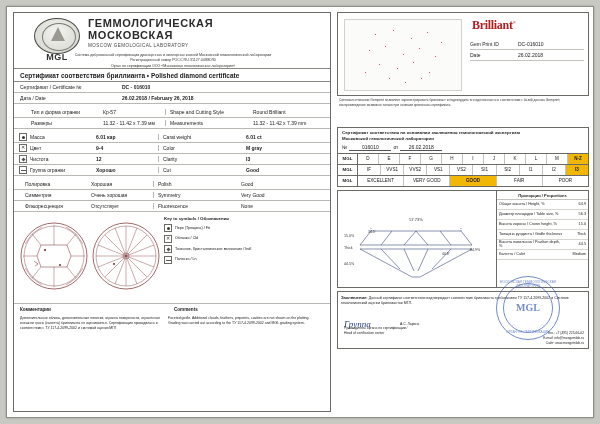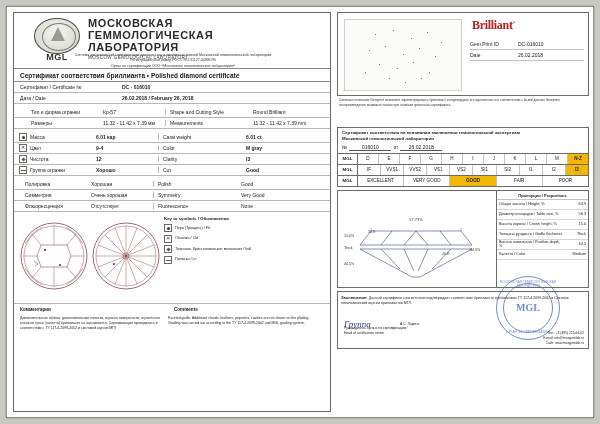--- a/index.html
+++ b/index.html
@@ -185,23 +185,22 @@
   <div class="left">
 
     <div class="hdr">
       <div class="mgl-logo">
         <div class="oval">
             <div class="tri"></div>
           </div>
         <div class="mgl-text">MGL</div>
       </div>
       <div class="hdr-titles">
+        <div class="hdr-t1">ГЕММОЛОГИЧЕСКАЯ</div>
         <div class="hdr-t1">МОСКОВСКАЯ</div>
-        <div class="hdr-t1">ГЕММОЛОГИЧЕСКАЯ</div>
-        <div class="hdr-t2">ЛАБОРАТОРИЯ</div>
         <div class="hdr-t3">MOSCOW GEMOLOGICAL LABORATORY</div>
       </div>
       <div class="hdr-small">
         <div>Система добровольной сертификации драгоценных и ювелирных камней Московской геммологической лаборатории</div>
         <div>Регистрационный номер РОСС RU.З1127.04ЖЮЛ0</div>
         <div>Орган по сертификации ООО «Московская гемологическая лаборатория»</div>
       </div>
     </div>
 
     <div class="cert-title">Сертификат соответствия бриллианта • Polished diamond certificate</div>

